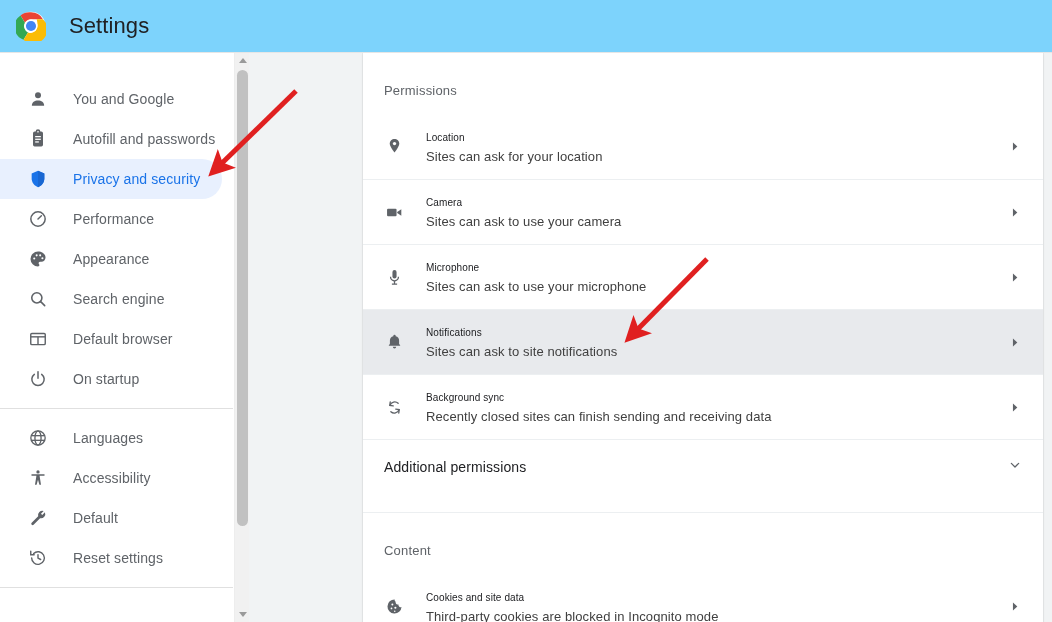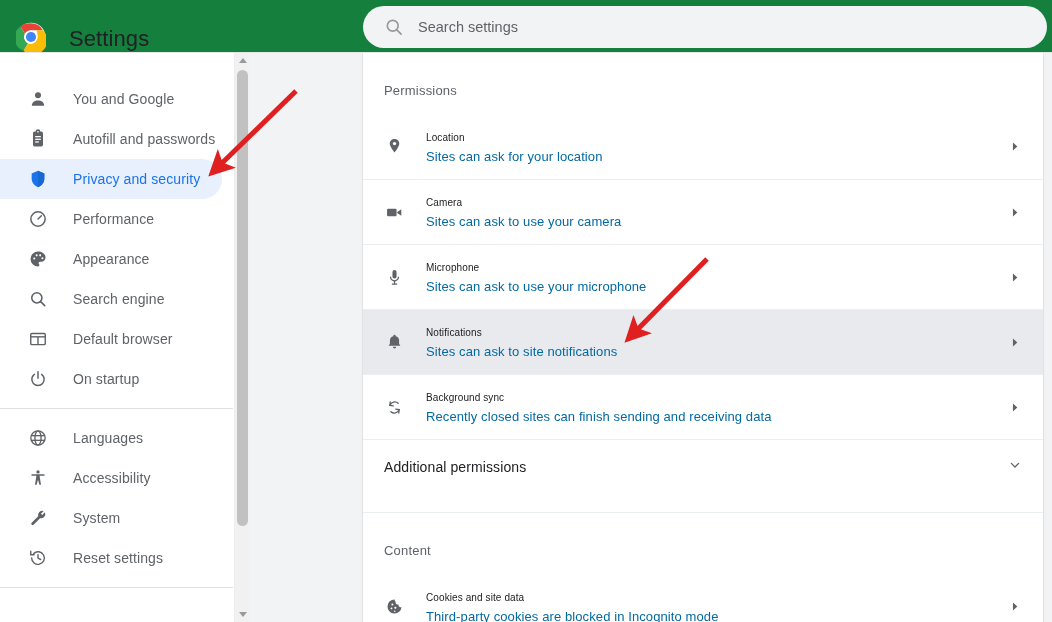--- a/index.html
+++ b/index.html
@@ -10,22 +10,22 @@
     background: #ffffff;
     font-family: "Liberation Sans", sans-serif;
     -webkit-font-smoothing: antialiased;
   }
 
   #app { position: relative; width: 1052px; height: 622px; overflow: hidden; background:#fff; }
 
   
   .topbar {
     position: absolute; top: 0; left: 0; right: 0; height: 53px;
-    background: #15803d;
-    display: flex; align-items: flex-end;
+    background: #7dd3fc;
+    display: flex; align-items: center;
     border-bottom: 1px solid #e6e6e6;
     z-index: 5;
   }
   .chrome-logo { margin-left: 16px; width: 30px; height: 30px; flex: 0 0 30px; }
   .app-title {
     margin-left: 23px;
     font-size: 22px;
     color: #202124;
     letter-spacing: .1px;
     font-weight: 400;
@@ -140,21 +140,21 @@
   .row.hovered { background: #e8eaed; }
   .row .row-ico {
     width: 20px; height: 20px; flex: 0 0 20px;
     display: flex; align-items: center; justify-content: center;
   }
   .row .row-text { margin-left: 22px; flex: 1 1 auto; min-width: 0; }
   .row .row-title {
     font-size: 10px; color: #202124; line-height: 19px; letter-spacing: .1px;
   }
   .row .row-sub {
-    font-size: 13px; color: #0369a1; line-height: 19px; margin-top: 0; letter-spacing: .1px;
+    font-size: 13px; color: #404040; line-height: 19px; margin-top: 0; letter-spacing: .1px;
   }
   .row .row-chev { width: 18px; height: 18px; flex: 0 0 18px; display:flex; align-items:center; justify-content:center; }
 
   .expand-row {
     display: flex; align-items: center;
     height: 55px;
     padding: 0 20px 0 21px;
     cursor: pointer;
     border-top: 1px solid #eceff1;
   }
@@ -178,27 +178,20 @@
     <svg class="chrome-logo" viewBox="0 0 48 48">
       <circle cx="24" cy="24" r="23" fill="#fff"></circle>
       <path d="M24 2a22 22 0 0 1 19.05 11H24a11 11 0 0 0-9.74 5.88L7.3 7.1A21.94 21.94 0 0 1 24 2z" fill="#ea4335"></path>
       <path d="M7.3 7.1l6.96 11.78A11 11 0 0 0 19.2 34.2L12.1 45.9A22 22 0 0 1 7.3 7.1z" fill="#34a853"></path>
       <path d="M43.05 13A22 22 0 0 1 12.1 45.9l7.1-11.7a11 11 0 0 0 14.2-5.82c1.6-3.4 1.25-10.1-.33-15.38z" fill="#fbbc05"></path>
       <circle cx="24" cy="24" r="10.4" fill="#fff"></circle>
       <circle cx="24" cy="24" r="8.1" fill="#4285f4"></circle>
     </svg>
     <div class="app-title">Settings</div>
 
-    <div class="search-wrap">
-      <svg class="search-icon" viewBox="0 0 24 24" fill="none" stroke="#5f6368" stroke-width="2">
-        <circle cx="10.5" cy="10.5" r="6.5"></circle>
-        <line x1="15.4" y1="15.4" x2="20.5" y2="20.5" stroke-linecap="round"></line>
-      </svg>
-      <input class="search-input" type="text" placeholder="Search settings" style="">
-    </div>
   </div>
 
   <div class="sidebar">
     <div class="nav-list">
 
       <div class="nav-item">
         <span class="nav-ico">
           <svg viewBox="0 0 24 24" fill="#5f6368" width="20" height="20">
               <circle cx="12" cy="7.5" r="3.6"></circle>
               <path d="M4.6 20c0-4.1 3.3-6.3 7.4-6.3s7.4 2.2 7.4 6.3z"></path>
@@ -307,21 +300,21 @@
         </span>
         <span class="nav-label">Accessibility</span>
       </div>
 
       <div class="nav-item">
         <span class="nav-ico">
           <svg viewBox="0 0 24 24" width="20" height="20" fill="#5f6368">
             <path d="M20.3 5.2l-3.2 3.2-1.5-1.5 3.2-3.2a5.2 5.2 0 0 0-6.6 6.3L4.4 17.8a1.6 1.6 0 0 0 2.3 2.3l7.8-7.8a5.2 5.2 0 0 0 5.8-7.1z"></path>
           </svg>
         </span>
-        <span class="nav-label">System</span>
+        <span class="nav-label">Default</span>
       </div>
 
       <div class="nav-item">
         <span class="nav-ico">
           <svg viewBox="0 0 24 24" width="20" height="20" fill="none" stroke="#5f6368" stroke-width="1.7" stroke-linecap="round">
             <path d="M4.4 12a7.6 7.6 0 1 0 2.4-5.5"></path>
             <polyline points="3.3,3.9 3.3,8 7.4,8" fill="none"></polyline>
             <polyline points="12,7.9 12,12.2 15.2,13.8"></polyline>
           </svg>
         </span>

